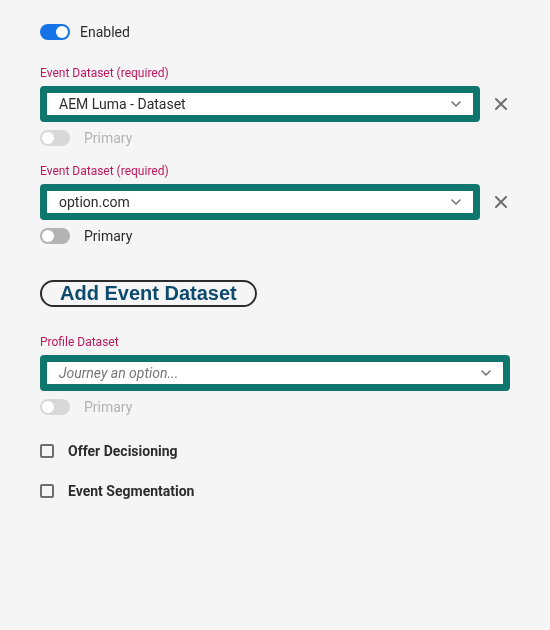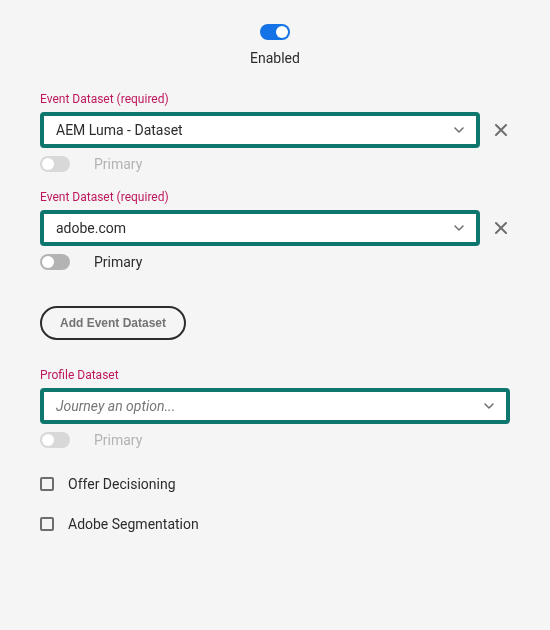--- a/index.html
+++ b/index.html
@@ -17,21 +17,20 @@
       color: #2c2c2c;
     }
     .field-group {
       margin-bottom: 18px;
     }
     .enabled-row {
       display: flex;
       align-items: center;
       gap: 10px;
       margin-bottom: 26px;
-      flex-direction: column;
     }
     .toggle {
       position: relative;
       width: 30px;
       height: 16px;
       border-radius: 10px;
       cursor: pointer;
       flex-shrink: 0;
     }
     .toggle.on {
@@ -76,21 +75,21 @@
     }
     .select-row {
       display: flex;
       align-items: center;
       gap: 12px;
       margin-bottom: 8px;
     }
     .select {
       flex: 1;
       background: #fff;
-      border: 4px solid #0f766e;
+      border: 7px solid #0f766e;
       border-radius: 4px;
       height: 36px;
       display: flex;
       align-items: center;
       justify-content: space-between;
       padding: 0 12px;
       cursor: pointer;
     }
     .select-value {
       font-size: 14px;
@@ -120,31 +119,31 @@
       cursor: pointer;
       color: #6e6e6e;
     }
     .close-btn svg {
       width: 12px;
       height: 12px;
     }
     .primary-row {
       display: flex;
       align-items: center;
-      gap: 24px;
+      gap: 14px;
       margin-top: 4px;
     }
     .add-button {
       border: 2px solid #2c2c2c;
       background: transparent;
       border-radius: 18px;
-      padding: 8px 18px;
-      font-size: 12px;
+      padding: 0 18px;
+      font-size: 20px;
       font-weight: 600;
-      color: #737373;
+      color: #0c4a6e;
       cursor: pointer;
       margin-top: 18px;
       margin-bottom: 28px;
     }
     .checkbox-row {
       display: flex;
       align-items: center;
       gap: 14px;
       margin-bottom: 24px;
     }
@@ -158,20 +157,21 @@
     }
     .checkbox-label {
       font-size: 14px;
       color: #2c2c2c;
     }
     .profile-section {
       margin-bottom: 26px;
     }
     .checkboxes-section {
       margin-top: 28px;
+      font-weight: bold;
     }
   </style>
 </head>
 <body>
 
 
 
 
 <div class="enabled-row">
   <div class="toggle on">
@@ -204,21 +204,21 @@
     </div>
     <span class="toggle-label disabled">Primary</span>
   </div>
 </div>
 
 
 <div class="field-group">
   <label class="field-label">Event Dataset (required)</label>
   <div class="select-row">
     <div class="select">
-      <span class="select-value">adobe.com</span>
+      <span class="select-value">option.com</span>
       <span class="chevron">
         <svg viewBox="0 0 10 6">
             <path d="M1 1 L5 5 L9 1" stroke="#6e6e6e" stroke-width="1.5" fill="none" stroke-linecap="round" stroke-linejoin="round"></path>
           </svg>
       </span>
     </div>
     <div class="close-btn">
       <svg viewBox="0 0 12 12">
           <path d="M1 1 L11 11 M11 1 L1 11" stroke="#6e6e6e" stroke-width="2" stroke-linecap="round"></path>
         </svg>
@@ -257,18 +257,18 @@
 </div>
 
 
 <div class="checkboxes-section">
   <div class="checkbox-row">
     <div class="checkbox"></div>
     <span class="checkbox-label">Offer Decisioning</span>
   </div>
   <div class="checkbox-row">
     <div class="checkbox"></div>
-    <span class="checkbox-label">Adobe Segmentation</span>
+    <span class="checkbox-label">Event Segmentation</span>
   </div>
 </div>
 
 
 
 
 </body></html>

